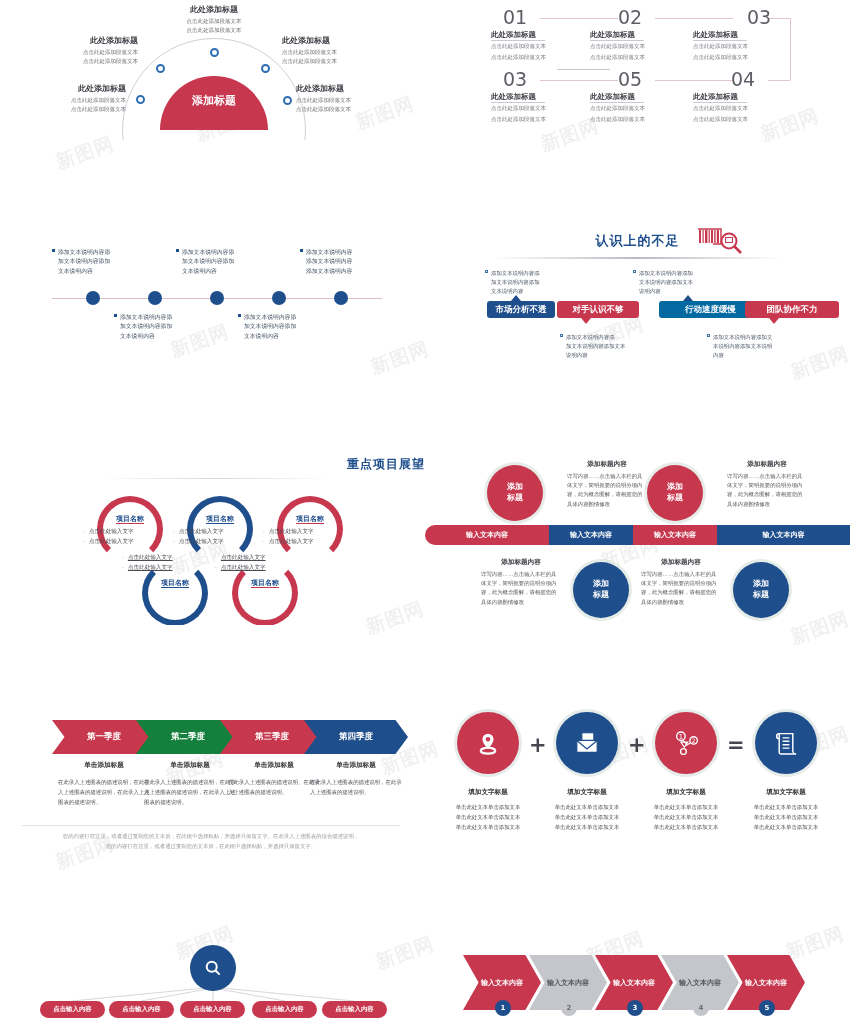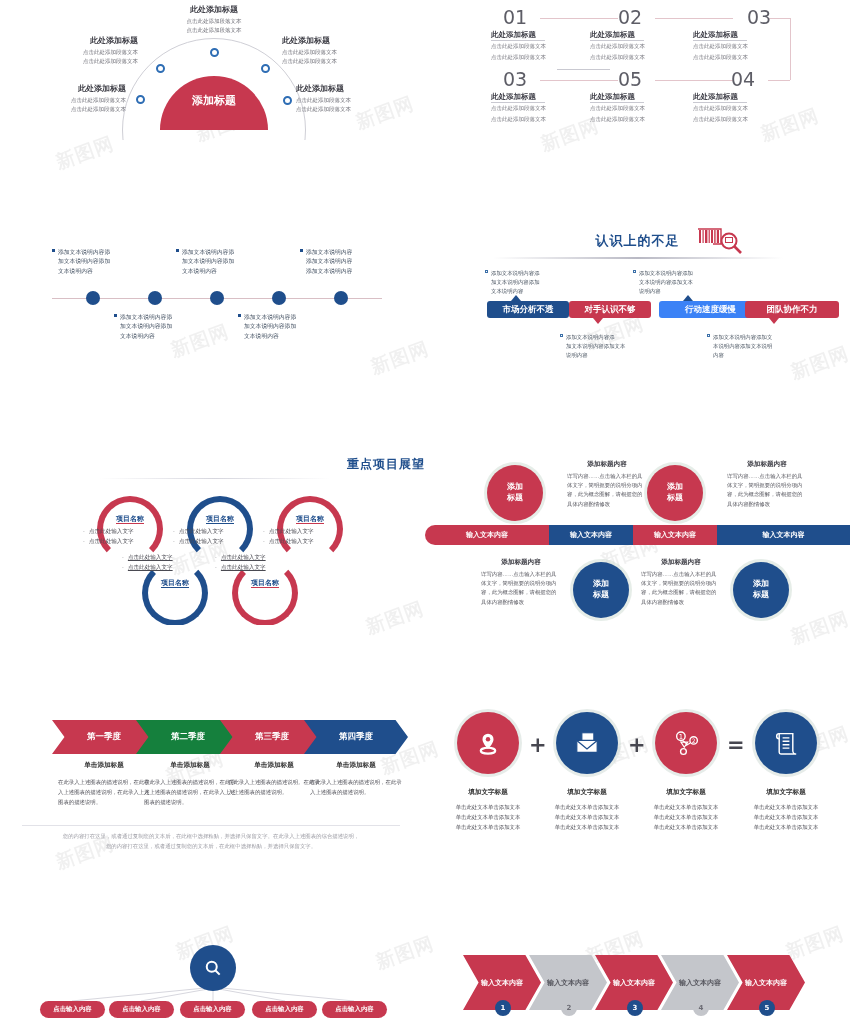--- a/index.html
+++ b/index.html
@@ -306,29 +306,29 @@
           <rect x="17.2" y="2" width="1.4" height="13"></rect>
         <rect x="19.8" y="2" width="2.2" height="13"></rect>
       </g>
       <path d="M1 1 h23 v15 h-8" fill="none" stroke="#c7384f" stroke-width="1.4"></path>
       <circle cx="32" cy="13" r="7.5" fill="none" stroke="#c7384f" stroke-width="2"></circle>
       <line x1="37.5" y1="18.5" x2="44" y2="25" stroke="#c7384f" stroke-width="2.6"></line>
       <rect x="28.5" y="9.5" width="7" height="5" fill="none" stroke="#c7384f" stroke-width="1"></rect>
     </svg>
   </div>
 
-  <div class="tag" style="left:62px;top:76px;width:82px;background:#1f4e8c;">
+  <div class="tag" style="left:62px;top:76px;width:68px;background:#1f4e8c;">
     <span>市场分析不透</span>
     <i style="left:24px;top:-6px;border-bottom:6px solid #1f4e8c;"></i>
   </div>
-  <div class="tag" style="left:144px;top:76px;width:82px;background:#c7384f;">
+  <div class="tag" style="left:132px;top:76px;width:82px;background:#c7384f;">
     <span>对手认识不够</span>
     <i style="left:24px;top:17px;border-top:6px solid #c7384f;"></i>
   </div>
-  <div class="tag" style="left:234px;top:76px;width:103px;background:#3b82f6;">
+  <div class="tag" style="left:234px;top:76px;width:103px;background:#0369a1;">
     <span>行动速度缓慢</span>
     <i style="left:24px;top:-6px;border-bottom:6px solid #1f4e8c;"></i>
   </div>
   <div class="tag" style="left:320px;top:76px;width:94px;background:#c7384f;">
     <span>团队协作不力</span>
     <i style="left:24px;top:17px;border-top:6px solid #c7384f;"></i>
   </div>
 
   <div class="tx" style="left:60px;top:44px;">
     <div><span class="bl"></span><span>添加文本说明内容添</span></div>

